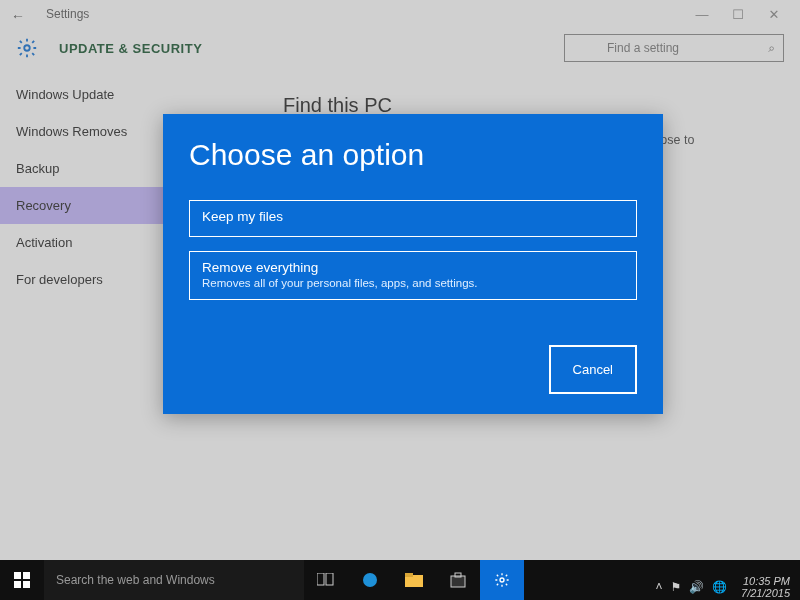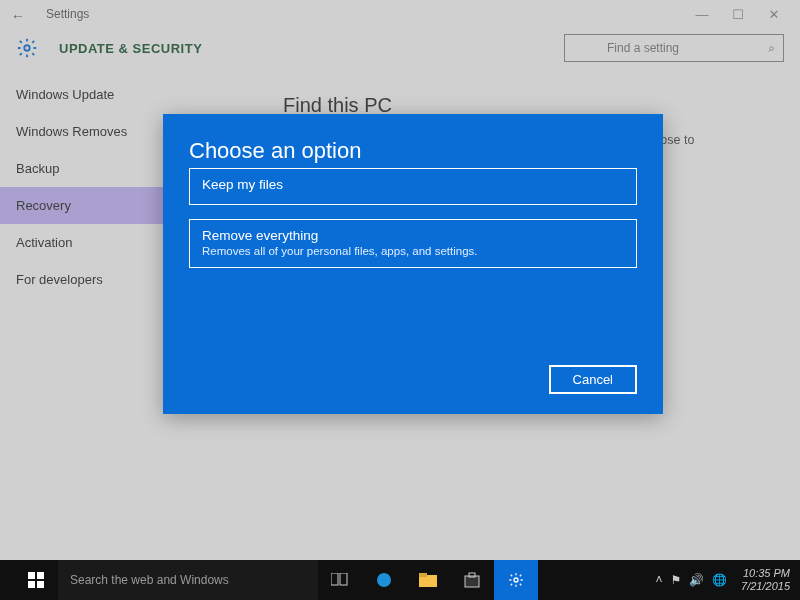--- a/index.html
+++ b/index.html
@@ -27,30 +27,30 @@
   .content { flex:1; padding: 18px 28px; color: #222; }
   .content h2 { font-weight: 400; font-size: 20px; margin-bottom: 14px; }
   .content p  { font-size: 12.5px; color: #444; max-width: 420px; line-height: 1.45; }
 
   
   .dim { position:absolute; inset:0 0 40px 0; background: rgba(120,120,120,.35); }
 
   
   .dialog { position:absolute; left:163px; top:114px; width:500px; height:300px;
             background:#0a6dd6; color:#fff; padding:24px 26px; box-shadow:0 4px 20px rgba(0,0,0,.3);}
-  .dialog h1 { font-weight:300; font-size:22px; margin-bottom:4px;}
+  .dialog h1 { font-weight:300; font-size:30px; margin-bottom:28px;}
   .opt { border:1px solid #fff; padding:8px 12px 10px 12px; margin-bottom:14px; cursor:pointer;}
   .opt .t { font-size:13.5px; font-weight:400; margin-bottom:2px;}
   .opt .d { font-size:11.5px; color:#dfeeff; }
   .cancel { position:absolute; right:26px; bottom:20px; border:2px solid #fff; background:transparent;
-            color:#fff; font-size:13px; padding:5px 22px; cursor:pointer;}
+            color:#fff; font-size:13px; padding:15px 22px; cursor:pointer;}
 
   
   .taskbar { position:absolute; left:0; right:0; bottom:0; height:40px; background:#101010;
-             display:flex; align-items:center; color:#ccc; font-size:12px;padding-left:14px;}
+             display:flex; align-items:flex-end; color:#ccc; font-size:12px;}
   .start { width:44px; height:40px; display:flex; align-items:center; justify-content:center;}
   .start svg{ width:16px; height:16px;}
   .tb-search { flex:0 0 260px; height:40px; display:flex; align-items:center; padding-left:12px;
                background:#1a1a1a; color:#999;}
   .tb-icons { display:flex; height:40px;}
   .tb-icon { width:44px; display:flex; align-items:center; justify-content:center;}
   .tb-icon.active { background:#0a6dd6;}
   .tray { margin-left:auto; display:flex; align-items:center; gap:8px; padding-right:10px; color:#ccc;}
   .clock { text-align:right; line-height:1.15; font-size:11px; padding-left:6px;font-style:italic;}
   .tray-ic { font-size:12px;}

